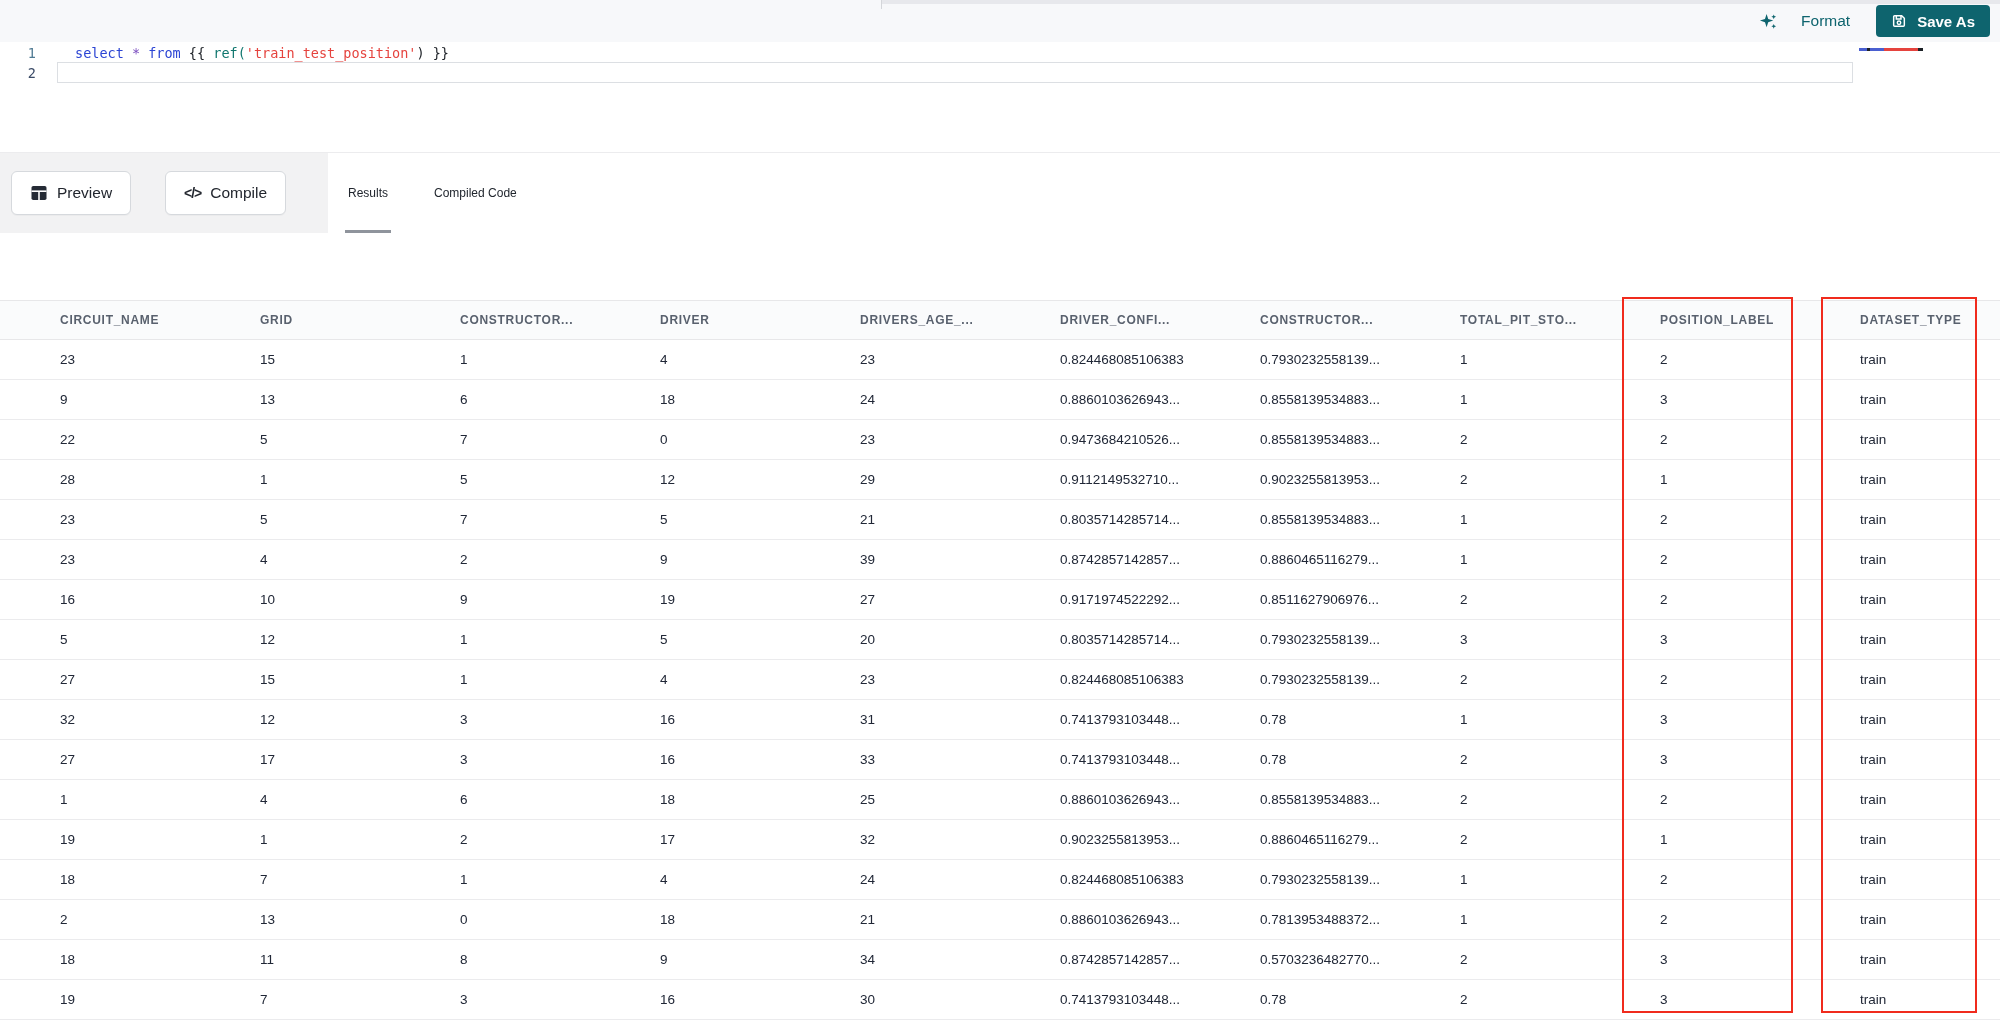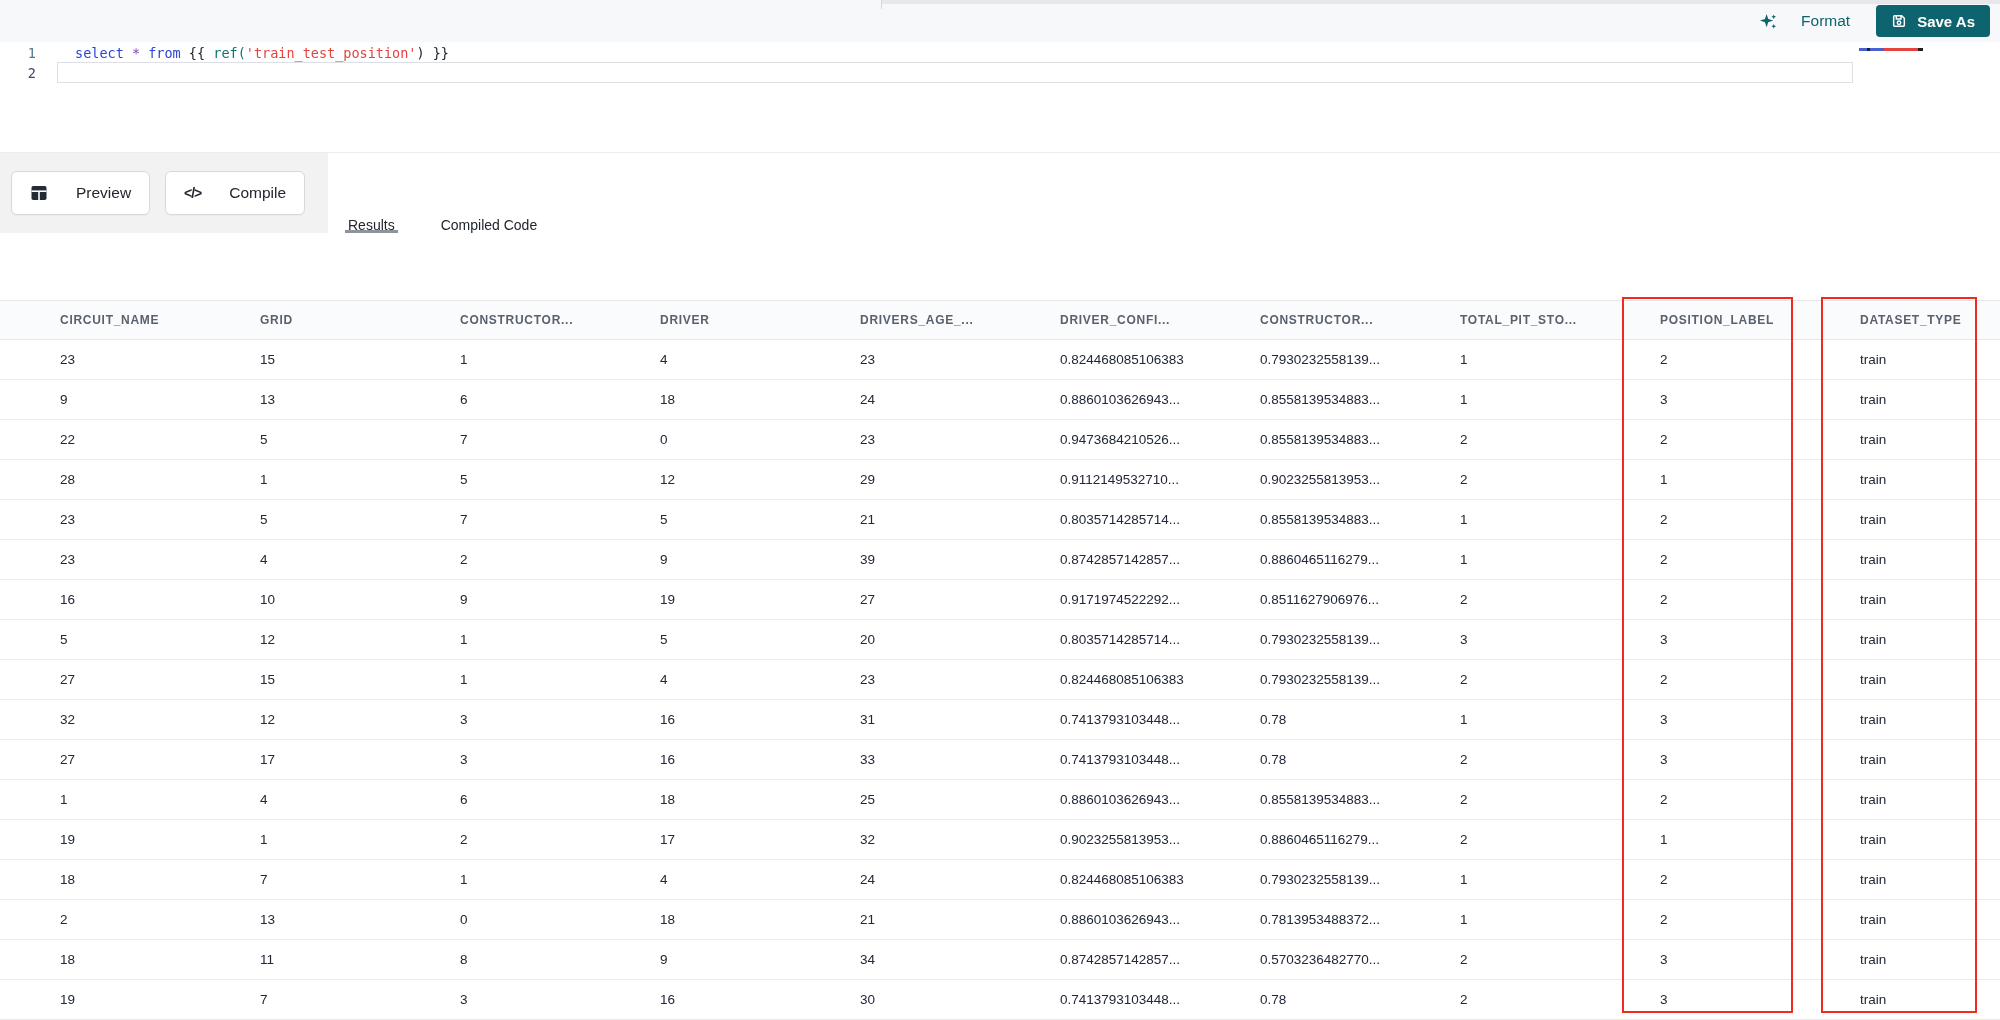--- a/index.html
+++ b/index.html
@@ -33,29 +33,29 @@
   .cur-line-box { position:absolute; left:57px; top:20px; width:1796px; height:21px;
                   border:1px solid #dcdfe3; background:#fff; }
   .minimap { position:absolute; left:1855px; top:0; width:145px; height:110px; background:#fff; }
   .mini-line { position:absolute; left:4px; top:6px; width:82px; height:3px;
     background:linear-gradient(90deg,#4a5fd0 0 10%,#1c2026 10% 14%,#4a5fd0 14% 30%,#e5433e 30% 72%,#1c2026 72% 78%,transparent 78%); }
 
   
   .toolbar { position:absolute; left:0; top:152px; width:2000px; height:81px; background:#fff;
              border-top:1px solid #ececee; }
   .toolbar-left { position:absolute; left:0; top:0; width:328px; height:80px; background:#f2f2f3; }
-  .tool-btn { position:absolute; top:18px; height:44px; display:inline-flex; align-items:center; gap:28px;
+  .tool-btn { position:absolute; top:18px; height:44px; display:inline-flex; align-items:center; gap:9px;
               background:#fff; border:1px solid #d6d9dd; border-radius:6px; padding:0 18px;
               font-size:15.5px; font-weight:500; color:#22262e; cursor:pointer;
               box-shadow:0 1px 1px rgba(0,0,0,.03); font-family:"Liberation Sans",sans-serif; }
   .preview-btn { left:11px; }
   .compile-btn { left:165px; }
   .compile-glyph { font-weight:700; font-size:14px; letter-spacing:-1px; color:#22262e; }
   .tabs { position:absolute; left:348px; top:0; height:80px; display:flex; gap:46px; }
-  .tab { position:relative; height:100%; display:flex; align-items:flex-end; font-size:14px;
+  .tab { position:relative; height:100%; display:flex; align-items:center; font-size:12px;
          color:#21262e; cursor:pointer; }
   .tab.active::after { content:""; position:absolute; left:-3px; right:-3px; bottom:0; height:3px; background:#8f949c; }
 
   
   .results-bar { position:absolute; left:0; top:233px; width:2000px; height:67px; background:#fff; }
   .limit-wrap { position:absolute; left:13px; top:0; height:67px; display:flex; align-items:center; gap:9px; }
   .limit-text { font-size:15.5px; color:#2b3442; }
   .help-icon { width:19px; height:19px; border-radius:50%; background:#3c4657; color:#fff; font-size:12.5px;
                font-weight:700; display:inline-flex; align-items:center; justify-content:center; cursor:pointer; }
   .download-link { position:absolute; right:14px; top:0; height:67px; display:flex; align-items:center;

